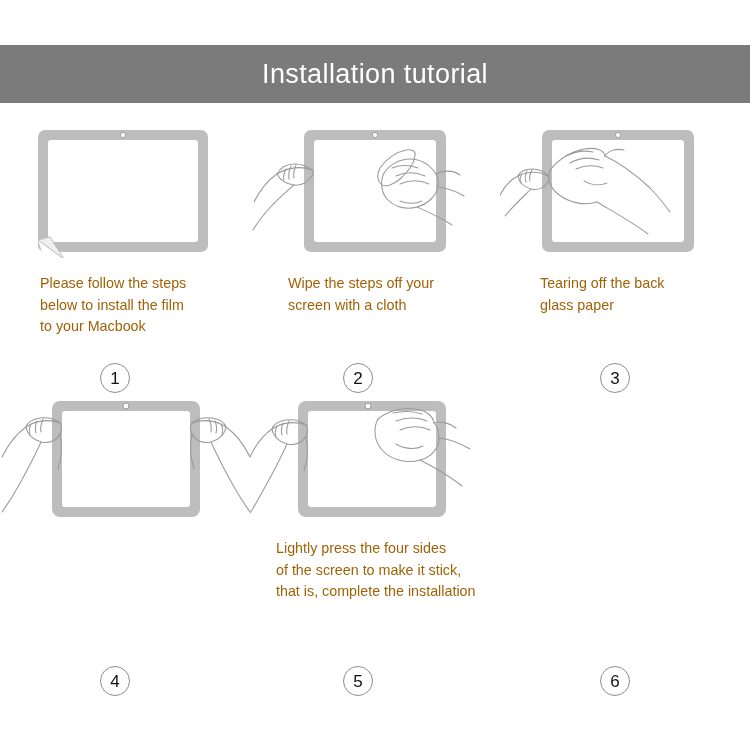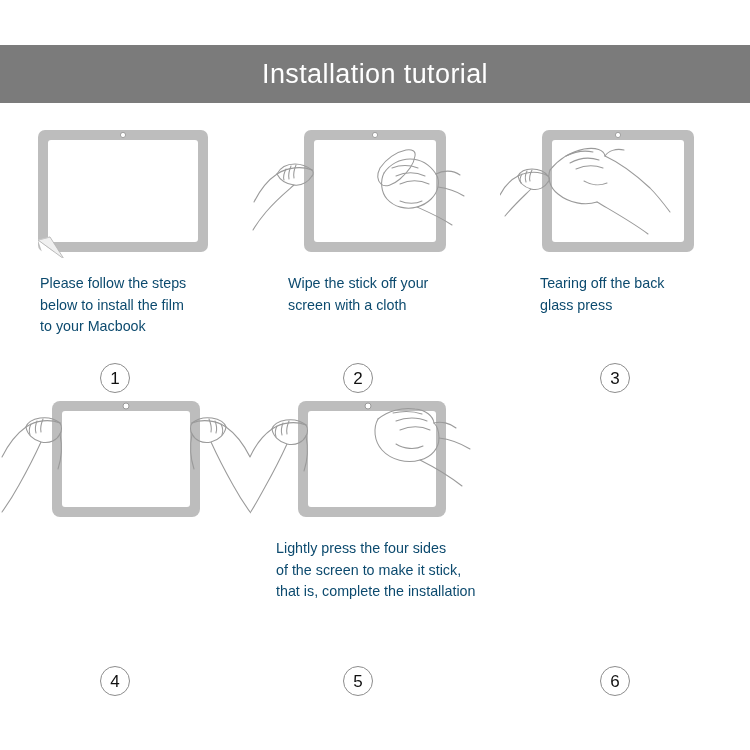--- a/index.html
+++ b/index.html
@@ -36,21 +36,21 @@
   .art{
     position:relative;
     width:250px;height:140px;
   }
   .art svg{display:block;}
   .caption{
     position:absolute;
     left:40px;top:155px;
     width:205px;
     font-size:14.3px;
-    color:#0c4a6e;
+    color:#a16207;
     line-height:21.5px;
     white-space:pre-line;
   }
   .caption.c2{left:38px;width:210px;}
   .caption.c3{left:27px;width:225px;}
   .caption.c4{left:40px;width:205px;}
   .caption.c5{left:28px;width:215px;}
   .caption.c6{left:26px;width:228px;}
 
   
@@ -127,21 +127,21 @@
             <path d="M142 50 C150 47 160 47 168 50"></path>
             <path d="M146 58 C155 54 166 54 175 58"></path>
             <path d="M150 66 C159 62 170 62 179 66"></path>
             <path d="M134 55 C130 63 131 74 137 81 C144 89 156 92 167 89 C178 86 186 78 188 69 C189 63 188 59 186 56"></path>
             <path d="M167 89 C176 93 190 99 202 107"></path>
             <path d="M188 69 C196 70 206 73 214 78"></path>
             <path d="M150 83 C157 86 166 86 172 83"></path>
           </g>
         </svg>
       </div>
-      <div class="caption c2">Wipe the stick off your
+      <div class="caption c2">Wipe the steps off your
 screen with a cloth</div>
     </div>
 
 
     <div class="cell">
       <div class="art">
         <svg width="250" height="140" viewBox="0 0 250 140">
           <rect x="42" y="12" width="152" height="122" rx="7" ry="7" fill="#bdbdbd"></rect>
           <rect x="52" y="22" width="132" height="102" rx="3" ry="3" fill="#ffffff"></rect>
           <circle cx="118" cy="17" r="2.6" fill="#ffffff" stroke="#9a9a9a" stroke-width="0.9"></circle>
@@ -164,21 +164,21 @@
             <path d="M70 45 C79 40 90 39 99 42"></path>
             <path d="M76 51 C85 47 95 47 103 50"></path>
             <path d="M50 52 C47 60 50 70 58 76 C69 85 85 88 97 84"></path>
             <path d="M97 84 C112 93 132 104 148 116"></path>
             <path d="M105 38 C118 44 135 56 150 70 C158 78 164 86 170 94"></path>
             <path d="M84 63 C91 67 100 68 107 65"></path>
           </g>
         </svg>
       </div>
       <div class="caption c4">Tearing off the back
-glass press</div>
+glass paper</div>
     </div>
 
     <div class="cell">
       <div class="art">
         <svg width="250" height="140" viewBox="0 0 250 140">
           <rect x="52" y="18" width="148" height="116" rx="8" ry="8" fill="#bdbdbd"></rect>
           <rect x="62" y="28" width="128" height="96" rx="3" ry="3" fill="#ffffff"></rect>
           <circle cx="126" cy="23" r="3" fill="#ffffff" stroke="#9a9a9a" stroke-width="1"></circle>
 
           <g fill="none" stroke="#9a9a9a" stroke-width="1.05" stroke-linecap="round" stroke-linejoin="round">

